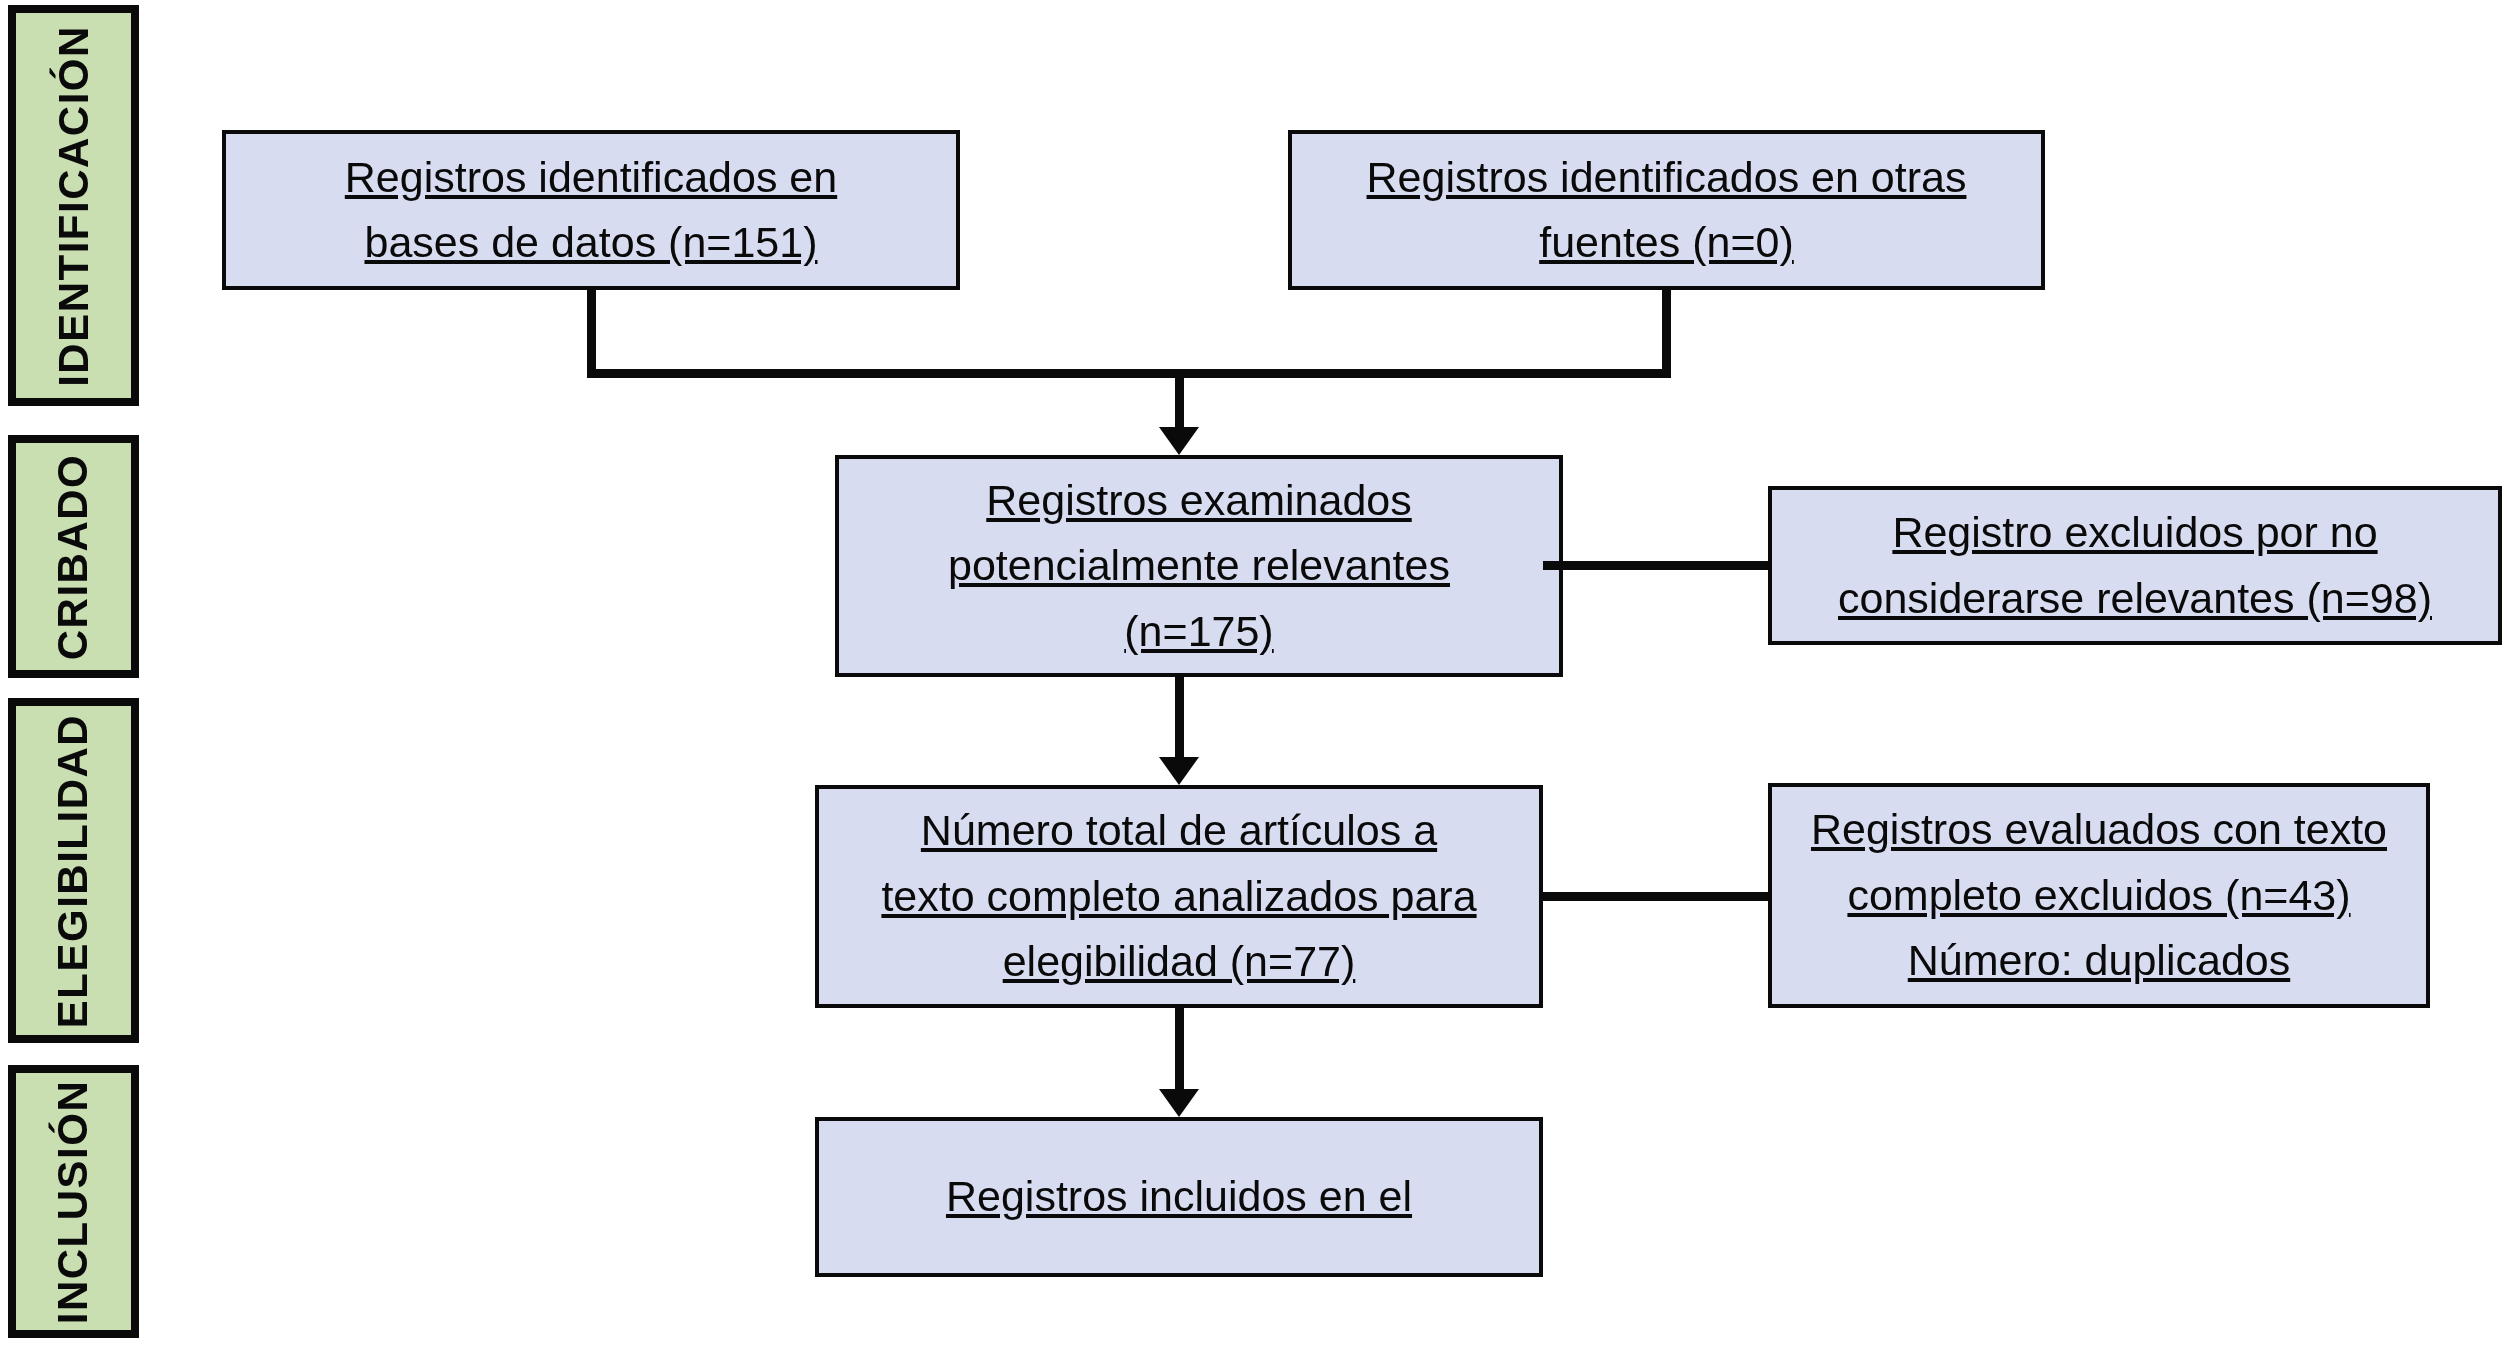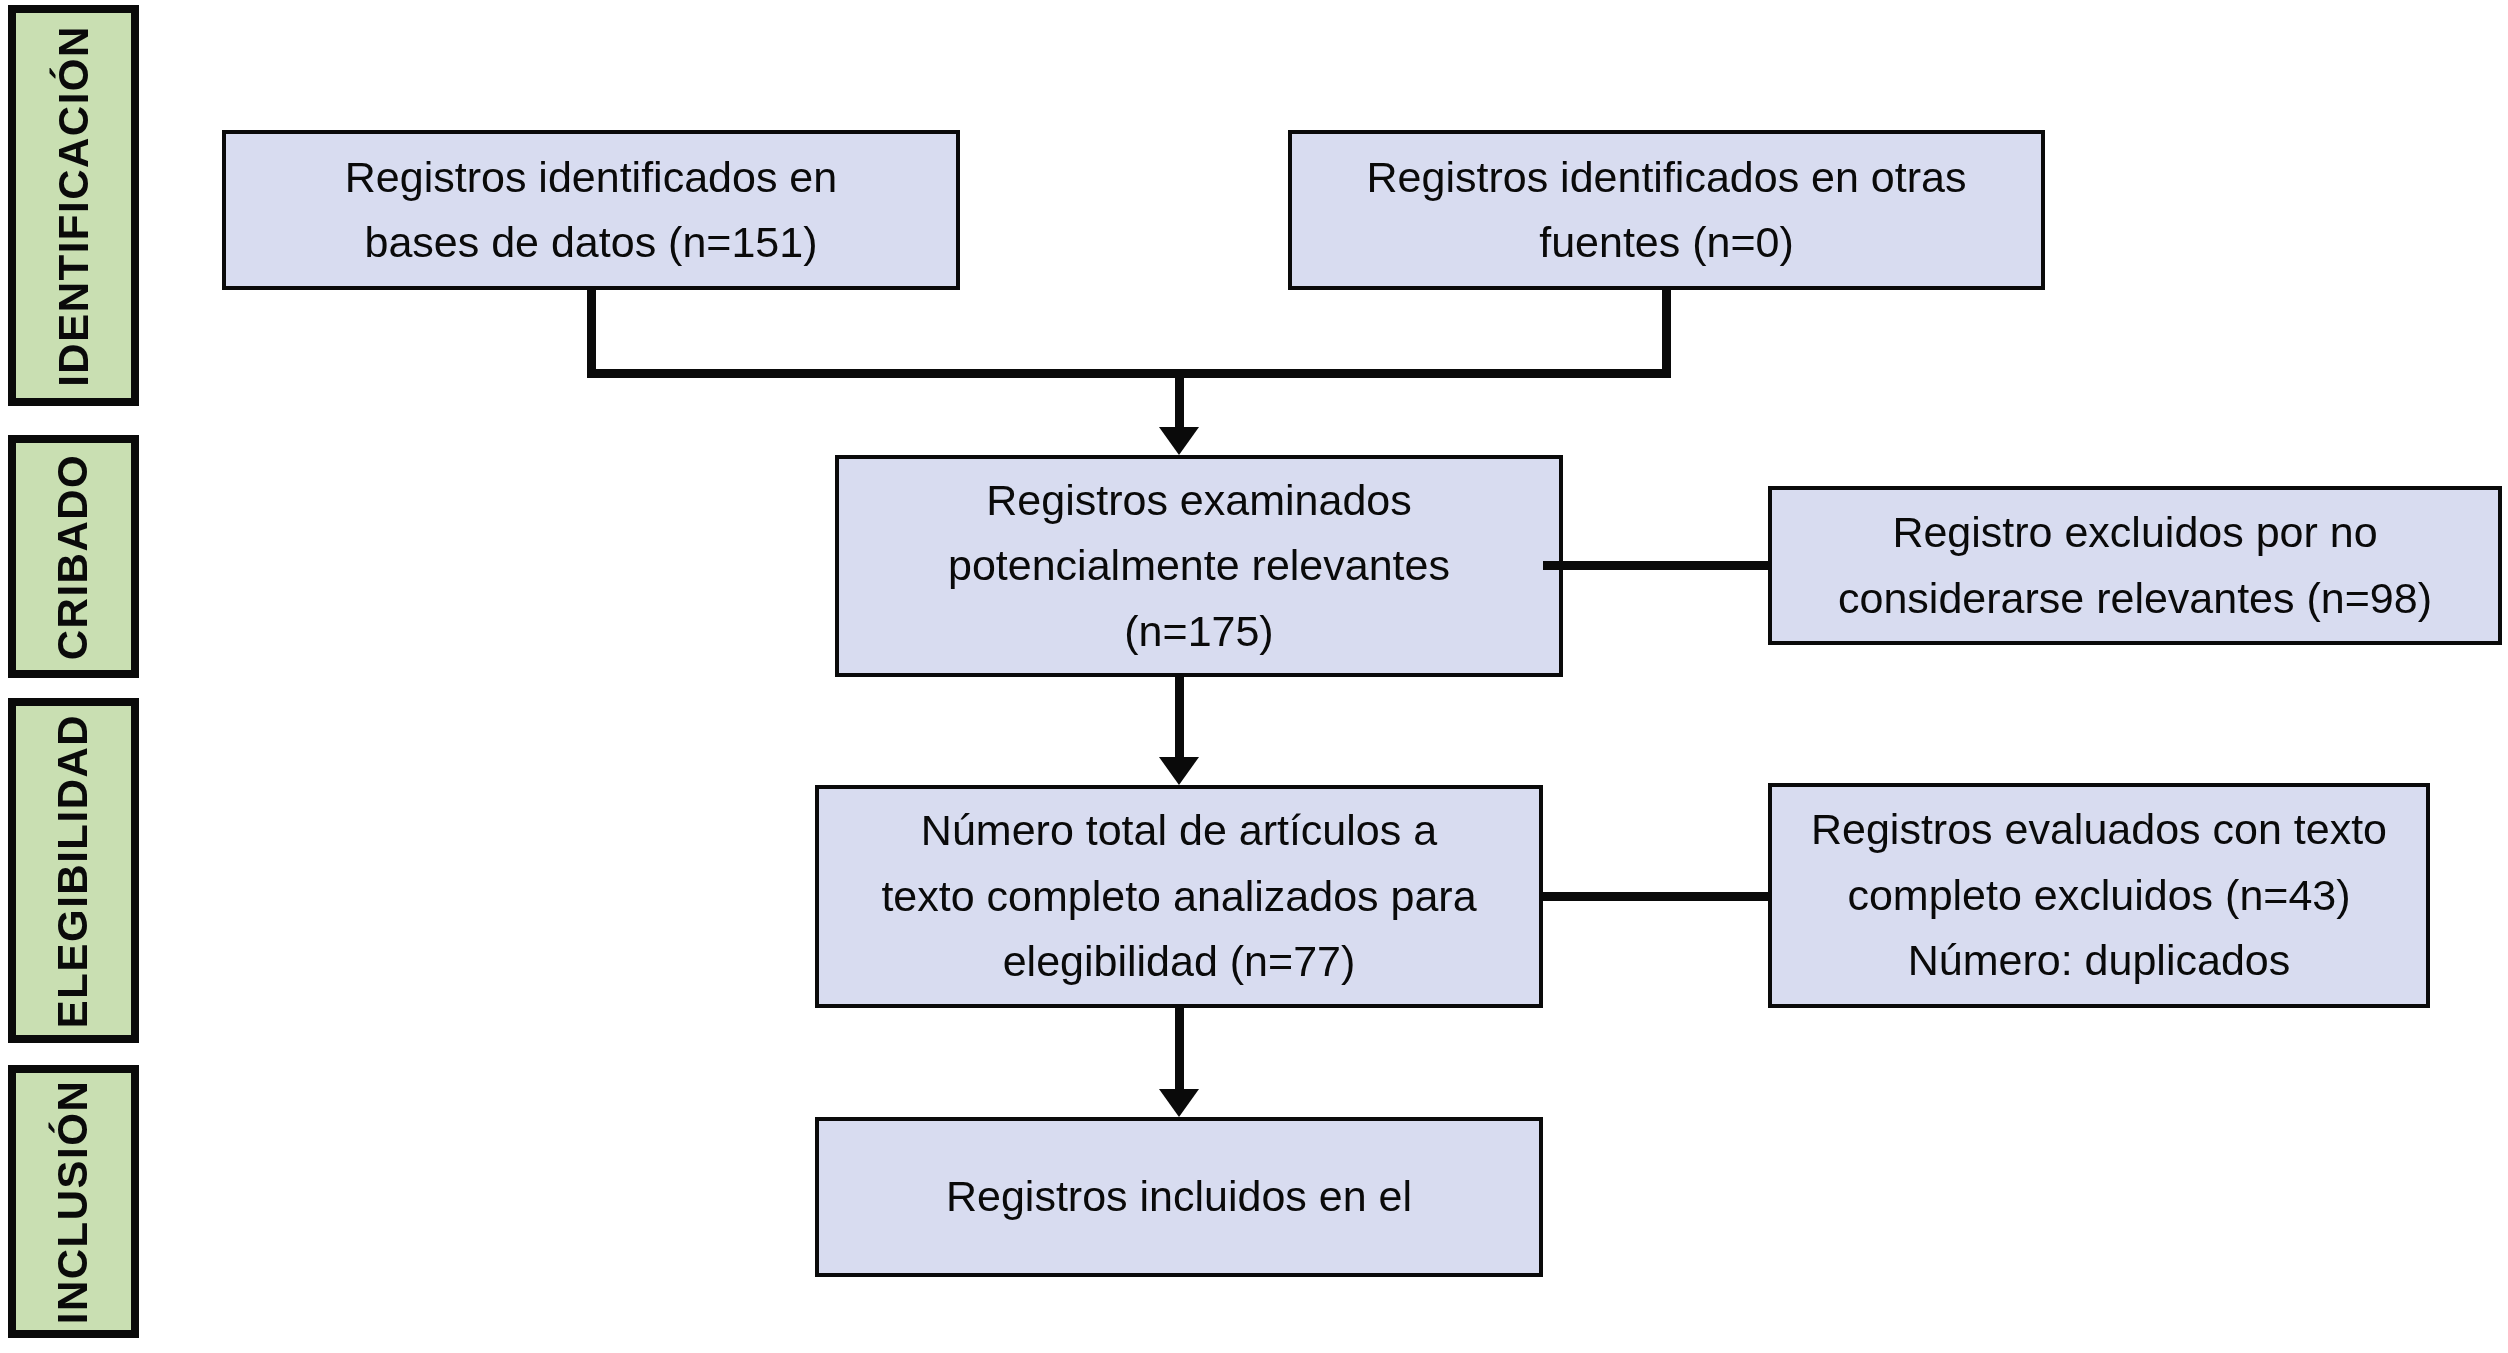--- a/index.html
+++ b/index.html
@@ -49,21 +49,21 @@
     box-sizing: border-box;
     display: flex;
     flex-direction: column;
     align-items: center;
     justify-content: center;
     text-align: center;
     color: #0a0a0a;
     font-size: 43px;
     line-height: 1.52;
   }
-  .node .line { display: block; white-space: nowrap; }
+  .node .line { display: block; white-space: nowrap; text-decoration: underline; }
 
   .node-identified-databases     { left: 222px;  top: 130px;  width: 738px; height: 160px; }
   .node-identified-other-sources { left: 1288px; top: 130px;  width: 757px; height: 160px; }
   .node-screened                 { left: 815px;  top: 455px;  width: 728px; height: 222px; margin-left: 20px; }
   .node-excluded-not-relevant    { left: 1768px; top: 486px;  width: 734px; height: 159px; }
   .node-fulltext-assessed        { left: 815px;  top: 785px;  width: 728px; height: 223px; }
   .node-fulltext-excluded        { left: 1768px; top: 783px;  width: 662px; height: 225px; }
   .node-included-qualitative     { left: 815px;  top: 1117px; width: 728px; height: 160px; }
 
   

